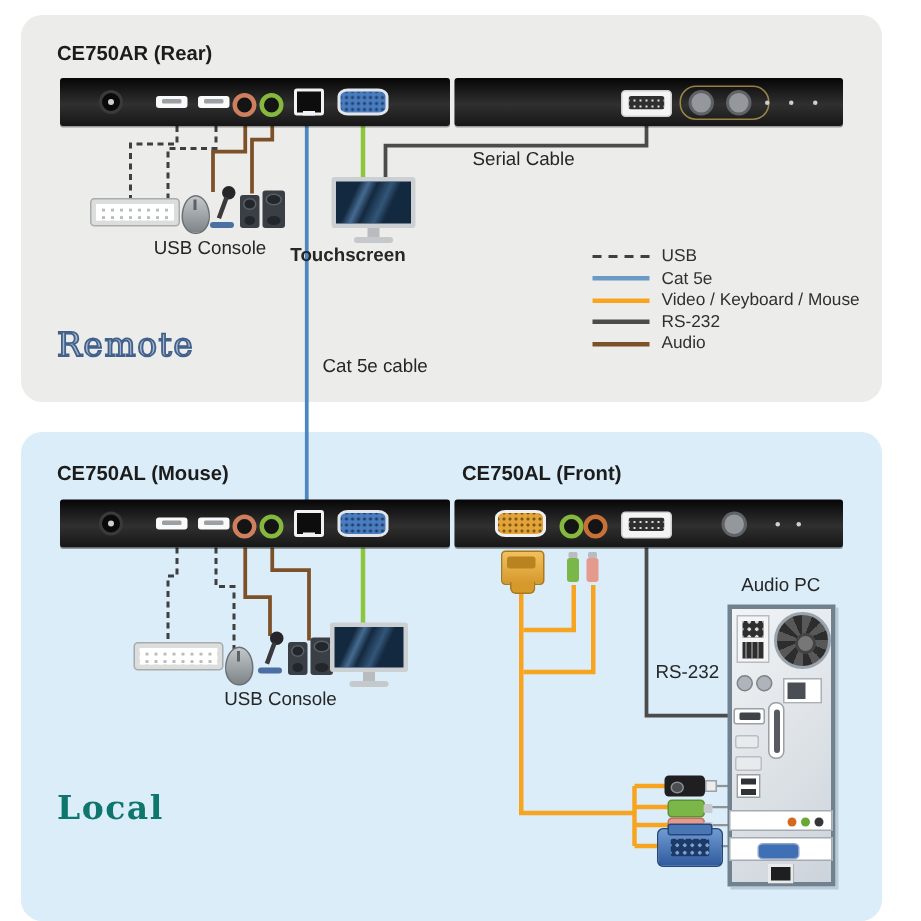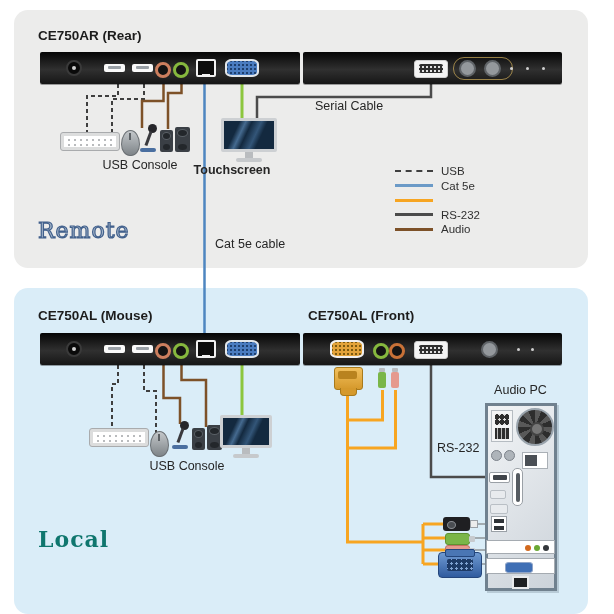--- a/index.html
+++ b/index.html
@@ -230,20 +230,21 @@
     <div class="legend-row">
       <div class="legend-swatch sw-usb"></div>
       <div class="legend-label">USB</div>
     </div>
     <div class="legend-row">
       <div class="legend-swatch sw-cat5e"></div>
       <div class="legend-label">Cat 5e</div>
     </div>
     <div class="legend-row">
       <div class="legend-swatch sw-vkm"></div>
+      <div class="legend-label">Video / Keyboard / Mouse</div>
     </div>
     <div class="legend-row">
       <div class="legend-swatch sw-rs232"></div>
       <div class="legend-label">RS-232</div>
     </div>
     <div class="legend-row">
       <div class="legend-swatch sw-audio"></div>
       <div class="legend-label">Audio</div>
     </div>
   </div>

